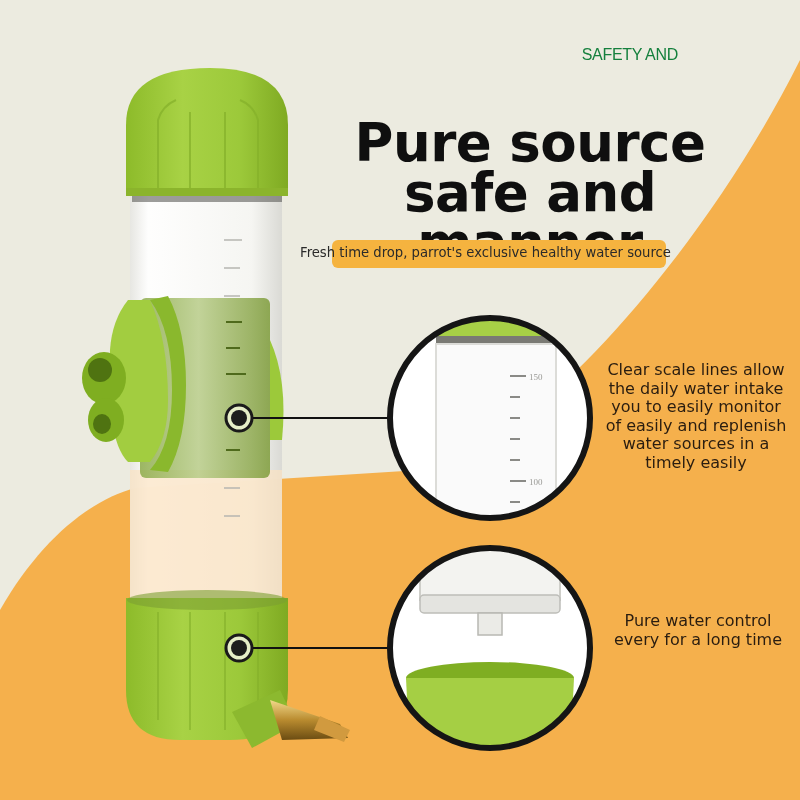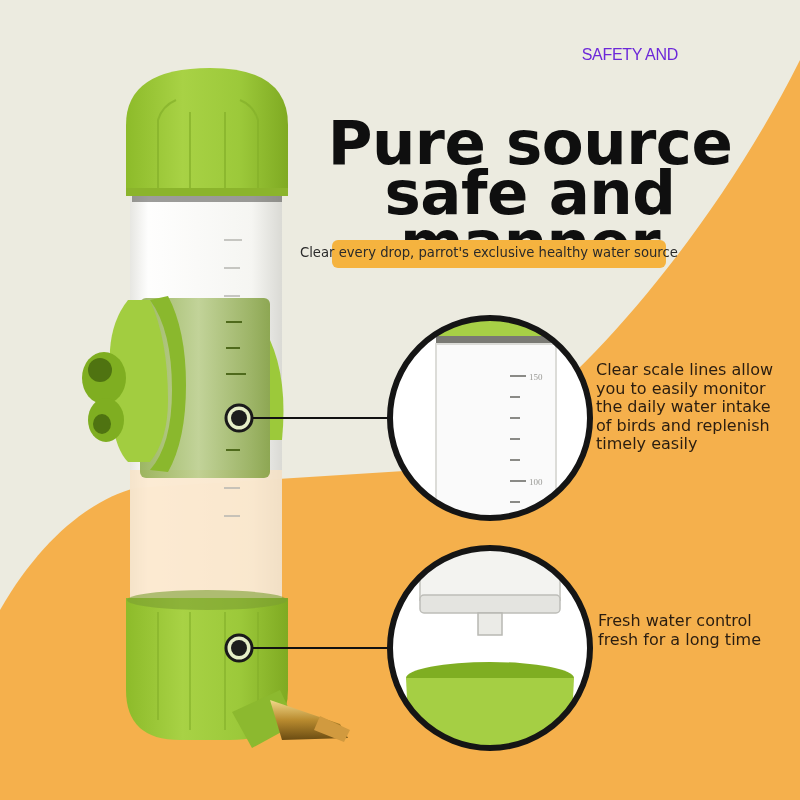--- a/index.html
+++ b/index.html
@@ -1,22 +1,22 @@
 <!DOCTYPE html>
 <html><head>
 <meta charset="utf-8">
 <style>
   html,body{margin:0;padding:0;}
   body{width:800px;height:800px;overflow:hidden;background:#ecebe0;position:relative;font-family:"DejaVu Sans","Liberation Sans",sans-serif;}
   .bg-svg{position:absolute;left:0;top:0;width:800px;height:800px;}
-  .eyebrow{position:absolute;right:122px;top:43px;text-align:center;font-family:"Liberation Sans",sans-serif;font-size:16px;line-height:24px;color:#6d28d9;letter-spacing:-0.3px;}
-  .headline{position:absolute;left:300px;top:118px;width:460px;text-align:center;font-family:"DejaVu Sans",sans-serif;font-weight:bold;font-size:61px;line-height:50px;color:#0f0f0f;letter-spacing:-0.5px;}
+  .eyebrow{position:absolute;right:122px;top:43px;text-align:center;font-family:"Liberation Sans",sans-serif;font-size:16px;line-height:24px;color:#15803d;letter-spacing:-0.3px;}
+  .headline{position:absolute;left:300px;top:118px;width:460px;text-align:center;font-family:"DejaVu Sans",sans-serif;font-weight:bold;font-size:53px;line-height:50px;color:#0f0f0f;letter-spacing:-0.5px;}
   .sub-hl{position:absolute;left:332px;top:240px;width:334px;height:28px;background:#f5b33f;border-radius:6px;}
   .subline{position:absolute;left:300px;top:245px;width:430px;text-align:left;font-family:"DejaVu Sans",sans-serif;font-size:13.2px;color:#2a2a2a;white-space:nowrap;}
-  .callout{position:absolute;text-align:left;font-family:"DejaVu Sans",sans-serif;font-size:16px;line-height:18.5px;color:#2a1d10;}
+  .callout{position:absolute;text-align:center;font-family:"DejaVu Sans",sans-serif;font-size:16px;line-height:18.5px;color:#2a1d10;}
   .callout1{left:596px;top:361px;width:200px;}
   .callout2{left:598px;top:612px;width:200px;}
   .product{position:absolute;left:0;top:0;width:800px;height:800px;}
 </style>
 </head>
 <body>
 
 <svg class="bg-svg" viewBox="0 0 800 800">
 
   <path d="M800 60 C 720 220, 600 360, 520 420 C 470 455, 430 470, 380 480 L 380 800 L 800 800 Z" fill="#f5b04c"></path>
@@ -27,21 +27,21 @@
 <div class="eyebrow">
   <div>SAFETY AND</div>
 </div>
 
 <div class="headline">
   <div>Pure source</div>
   <div>safe and manner</div>
 </div>
 
 <div class="sub-hl"></div>
-<div class="subline">Clear every drop, parrot's exclusive healthy water source</div>
+<div class="subline">Fresh time drop, parrot's exclusive healthy water source</div>
 
 <svg class="product" viewBox="0 0 800 800">
   <defs>
     <linearGradient id="tube" x1="0" x2="1">
       <stop offset="0" stop-color="#e6e6e2"></stop>
       <stop offset="0.12" stop-color="#ffffff"></stop>
       <stop offset="0.8" stop-color="#f6f6f3"></stop>
       <stop offset="1" stop-color="#d9d9d4"></stop>
     </linearGradient>
     <linearGradient id="green" x1="0" x2="1">
@@ -158,22 +158,23 @@
     <rect x="420" y="595" width="140" height="18" rx="4" fill="#e4e4e0" stroke="#bdbdb8" stroke-width="1.5"></rect>
     <rect x="478" y="613" width="24" height="22" fill="#ebebe7" stroke="#b8b8b3" stroke-width="1.5"></rect>
     <ellipse cx="490" cy="678" rx="84" ry="16" fill="#7fae22"></ellipse>
     <path d="M406 678 L574 678 L570 760 L410 760 Z" fill="#a5cf44"></path>
   </g>
   <circle cx="490" cy="648" r="100" fill="none" stroke="#151515" stroke-width="6"></circle>
 </svg>
 
 <div class="callout callout1">
   <div>Clear scale lines allow</div>
+  <div>the daily water intake</div>
   <div>you to easily monitor</div>
-  <div>the daily water intake</div>
-  <div>of birds and replenish</div>
+  <div>of easily and replenish</div>
+  <div>water sources in a</div>
   <div>timely easily</div>
 </div>
 
 <div class="callout callout2">
-  <div>Fresh water control</div>
-  <div>fresh for a long time</div>
+  <div>Pure water control</div>
+  <div>every for a long time</div>
 </div>
 
 </body></html>

